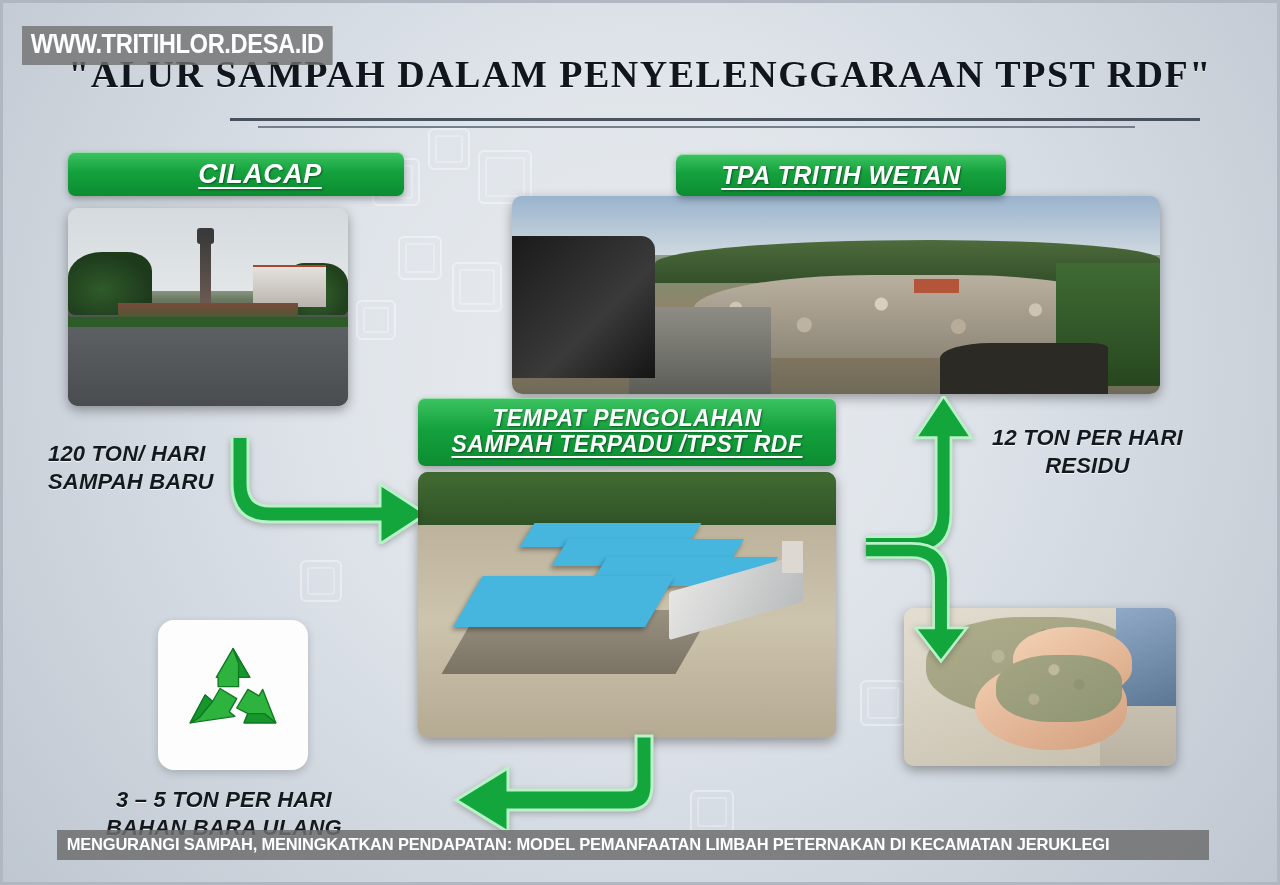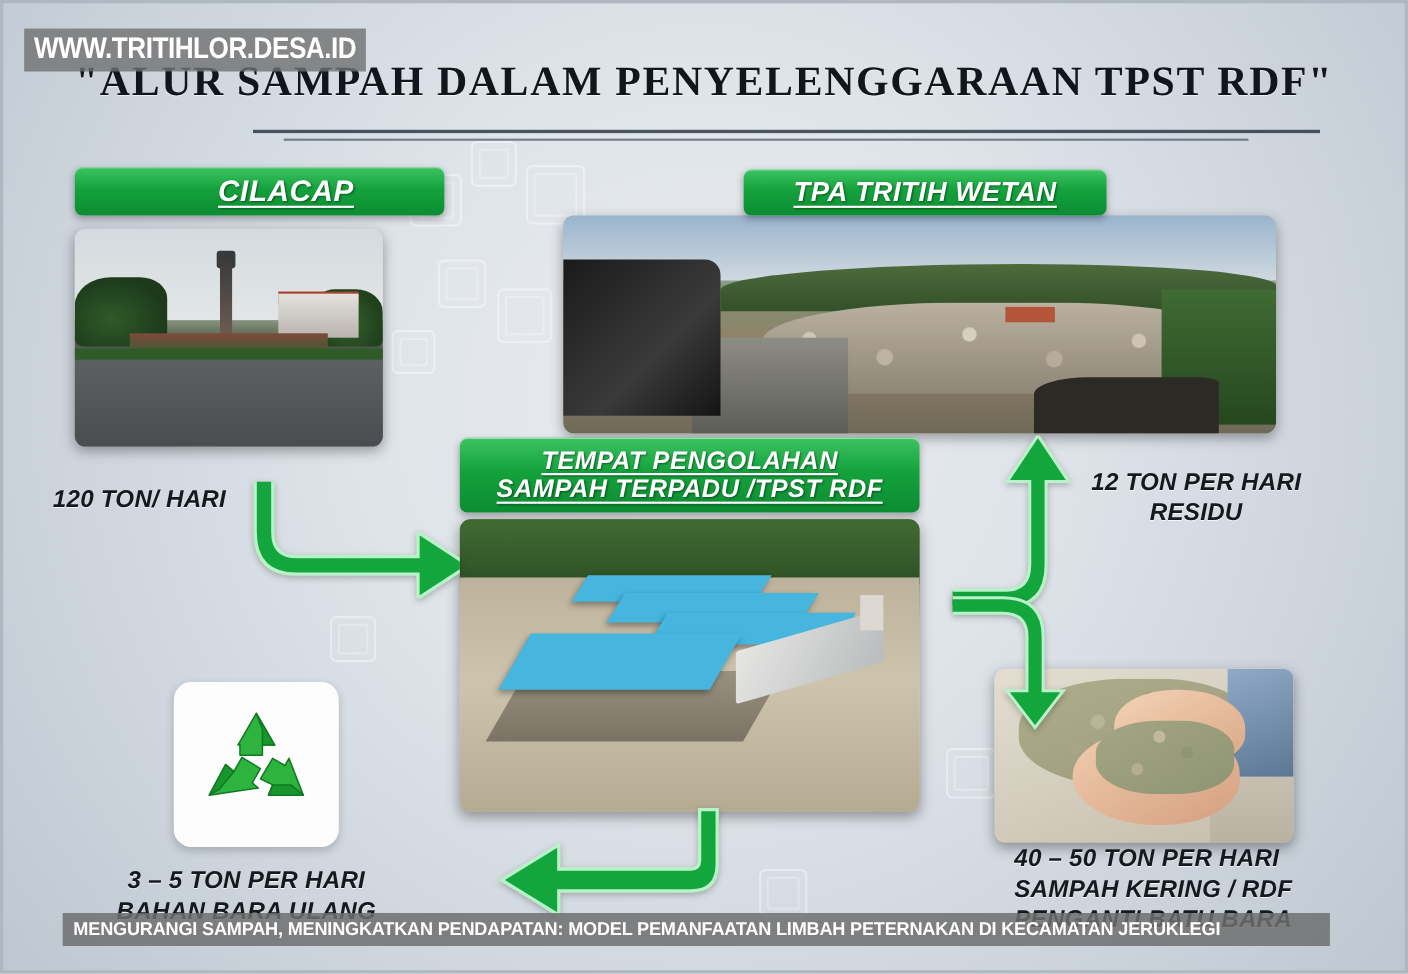--- a/index.html
+++ b/index.html
@@ -349,32 +349,28 @@
              Q96 -12 56 -12 L0 -12 Z" transform="translate(-6,14) scale(0.92,0.88)" fill="#12a63d" stroke="#b9f2c8" stroke-width="3"></path>
   </svg>
 
   <svg class="arrow" style="left:404px;top:730px;width:264px;height:106px;" viewBox="0 0 264 106">
     <path d="M248 2 L248 52 Q248 76 224 76 L104 76 L104 98 L52 66 L104 34 L104 56 L224 56
              Q232 56 232 48 L232 2 Z" transform="translate(0,4)" fill="#12a63d" stroke="#b9f2c8" stroke-width="3"></path>
   </svg>
 
   <div class="note" style="left:48px;top:440px;">
     <div>120 TON/ HARI</div>
+    <div>SAMPAH BARU</div>
   </div>
 
   <div class="note center" style="left:992px;top:424px;">
     <div>12 TON PER HARI</div>
     <div>RESIDU</div>
   </div>
 
-  <div class="note" style="left:922px;top:766px;">
-    <div>40 – 50 TON PER HARI</div>
-    <div>SAMPAH KERING / RDF</div>
-    <div>PENGANTI BATU BARA</div>
-  </div>
 
   <div class="note center" style="left:106px;top:786px;">
     <div>3 – 5  TON PER HARI</div>
     <div>BAHAN BARA ULANG</div>
   </div>
 
   <div class="caption">
     <span>MENGURANGI SAMPAH, MENINGKATKAN PENDAPATAN: MODEL PEMANFAATAN LIMBAH PETERNAKAN DI KECAMATAN JERUKLEGI</span>
   </div>
 

